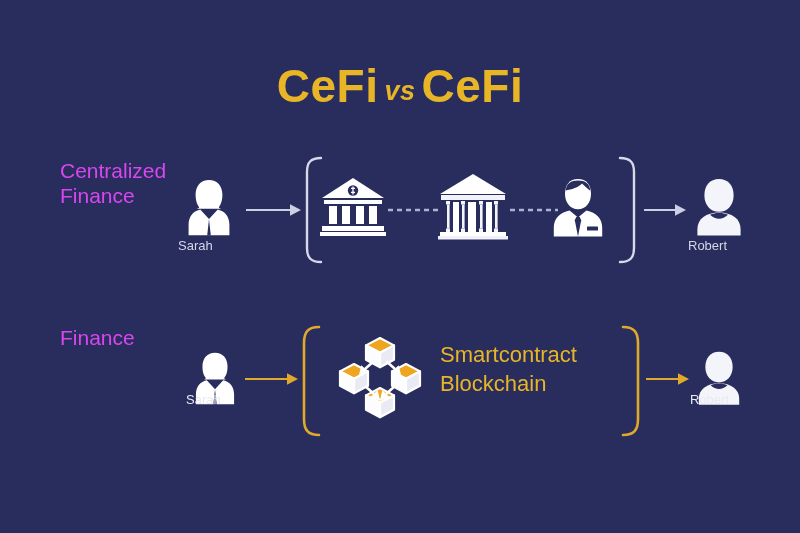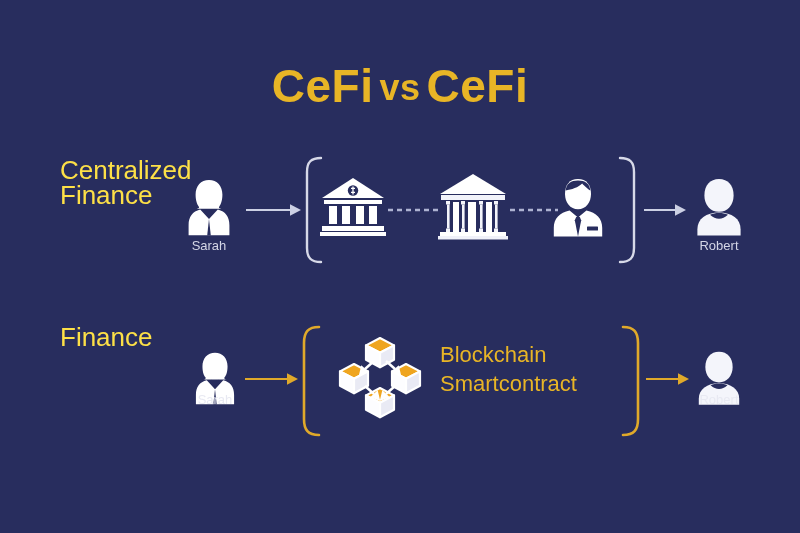--- a/index.html
+++ b/index.html
@@ -16,43 +16,43 @@
   .title{
     position:absolute;left:0;top:60px;width:800px;
     text-align:center;
     font-size:46px;line-height:52px;
     font-weight:bold;
     letter-spacing:0.5px;
     color:#e8b526;
     white-space:nowrap;
   }
   .title .vs{
-    font-size:36px;
+    font-size:27px;
     vertical-align:2px;
     padding:0 6px;
     font-weight:bold;
+    font-style:italic;
   }
 
   
   .rowlabel{
     position:absolute;
-    color:#fde047;
-    font-size:26px;
+    color:#d946ef;
+    font-size:21px;
     line-height:25px;
     font-weight:400;
   }
   .rowlabel.top{left:60px;top:158px;}
   .rowlabel.bot{left:60px;top:325px;}
 
   
   .person{position:absolute;}
   .person .caption{
     position:absolute;
     left:0;width:100%;
-    text-align:center;
     font-size:13px;
     color:#d4d6e6;
     white-space:nowrap;
   }
   .person.sarah-top{left:178px;top:176px;width:62px;height:60px;}
   .person.sarah-top .caption{top:62px;}
   .person.robert-top{left:688px;top:176px;width:62px;height:60px;}
   .person.robert-top .caption{top:62px;}
   .person.sarah-bot{left:186px;top:348px;width:58px;height:58px;}
   .person.sarah-bot .caption{top:44px;color:#e8e9f2;}
@@ -227,22 +227,22 @@
       <line x1="48" y1="27" x2="57" y2="35"></line>
       <path d="M60 33.5 L61.6 40 L55.4 37.8 Z"></path>
       <line x1="27" y1="52" x2="36" y2="60"></line>
       <path d="M39 58.5 L40.6 65 L34.4 62.8 Z"></path>
       <line x1="57" y1="52" x2="48" y2="60"></line>
       <path d="M45 58.5 L43.4 65 L49.6 62.8 Z"></path>
     </g>
   </svg>
 
   <div class="abs" style="left:440px;top:340px;color:#e8b526;font-size:22px;line-height:29px;">
+    <div>Smartcontract</div>
     <div>Blockchain</div>
-    <div>Smartcontract</div>
   </div>
 
   <svg class="abs" style="left:618px;top:325px;" width="24" height="112" viewBox="0 0 24 112">
     <path d="M5 2 C16 2 20 7 20 18 L20 94 C20 105 16 110 5 110" fill="none" stroke="#e0a92a" stroke-width="2.6" stroke-linecap="round"></path>
   </svg>
 
   <svg class="abs" style="left:646px;top:371px;" width="46" height="16" viewBox="0 0 46 16">
     <line x1="0" y1="8" x2="34" y2="8" stroke="#e0a92a" stroke-width="2.2"></line>
     <path d="M32 2.2 L43 8 L32 13.8 Z" fill="#e0a92a"></path>
   </svg>

